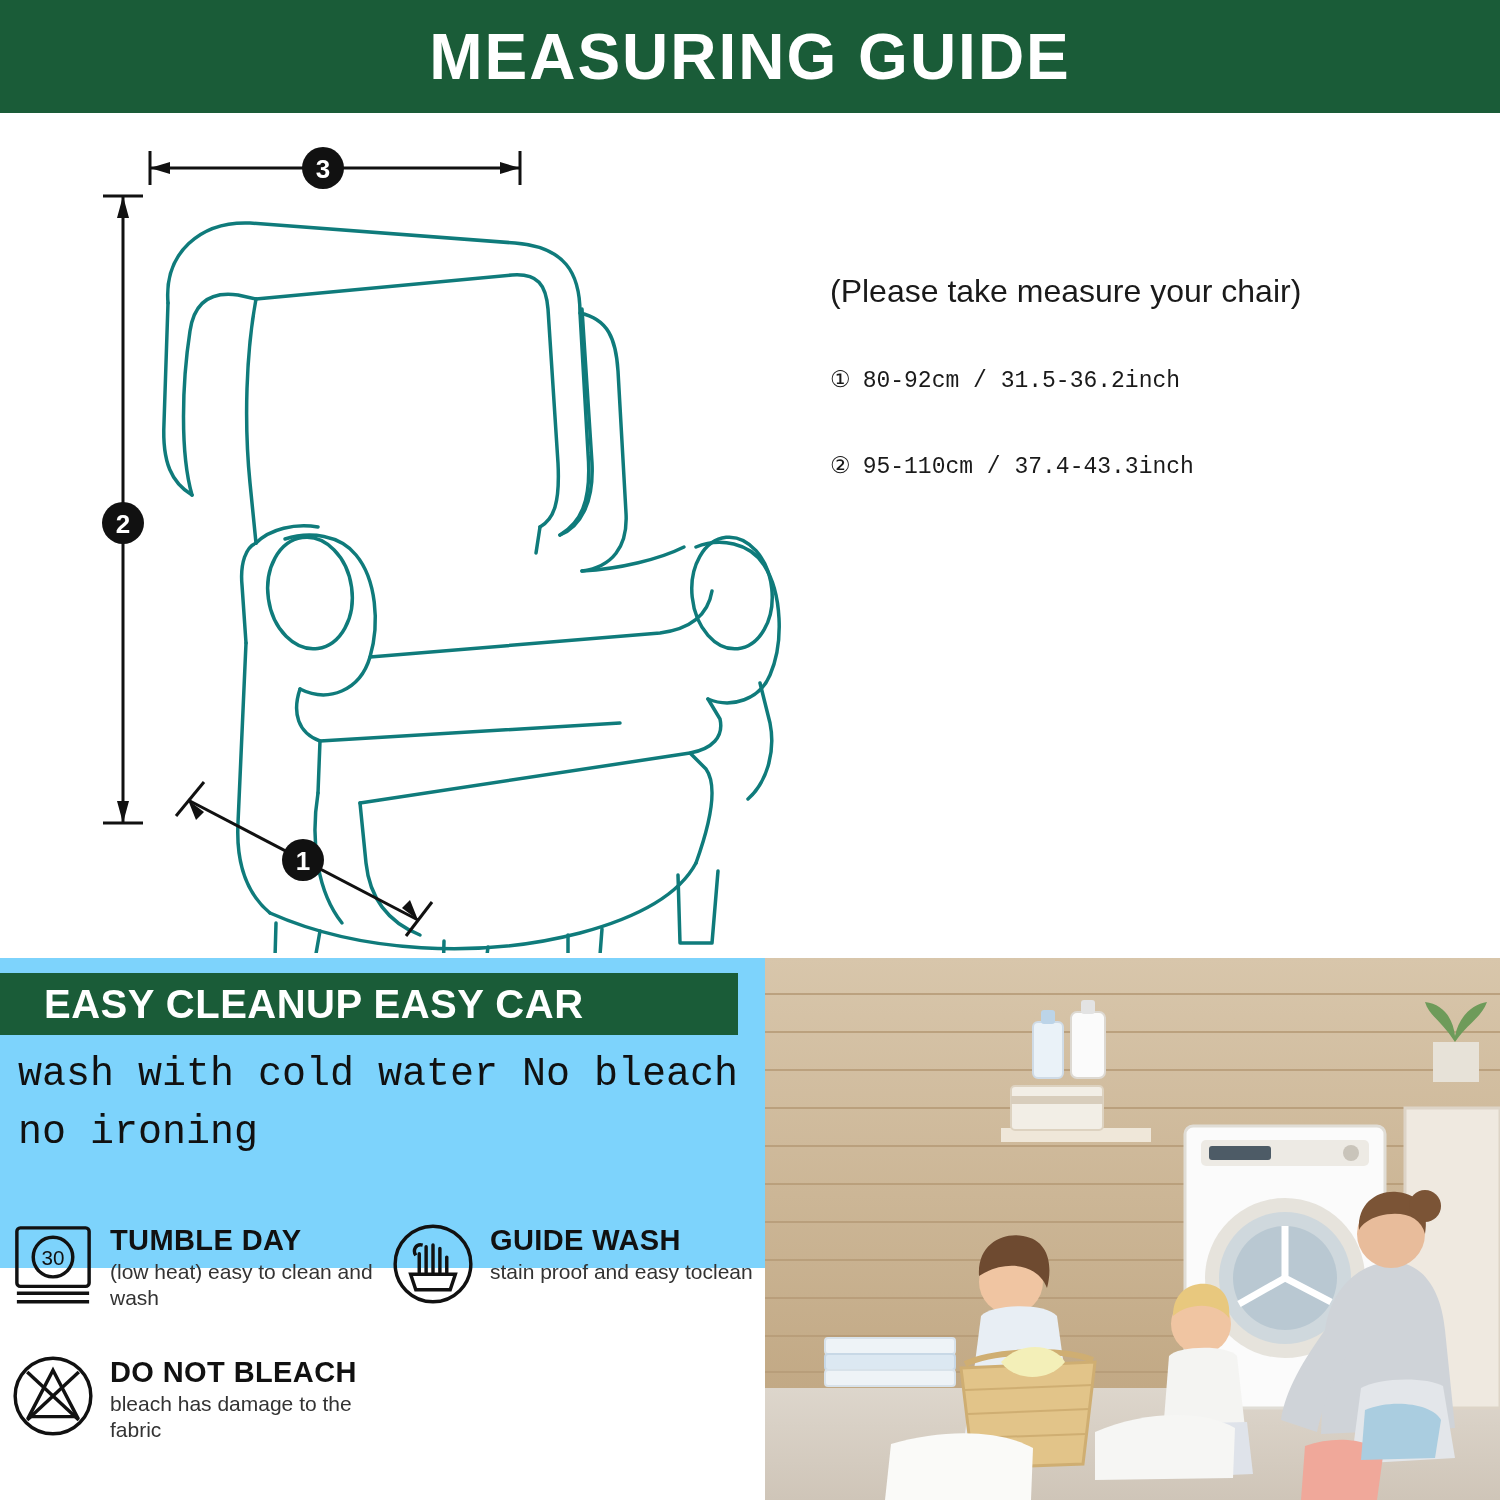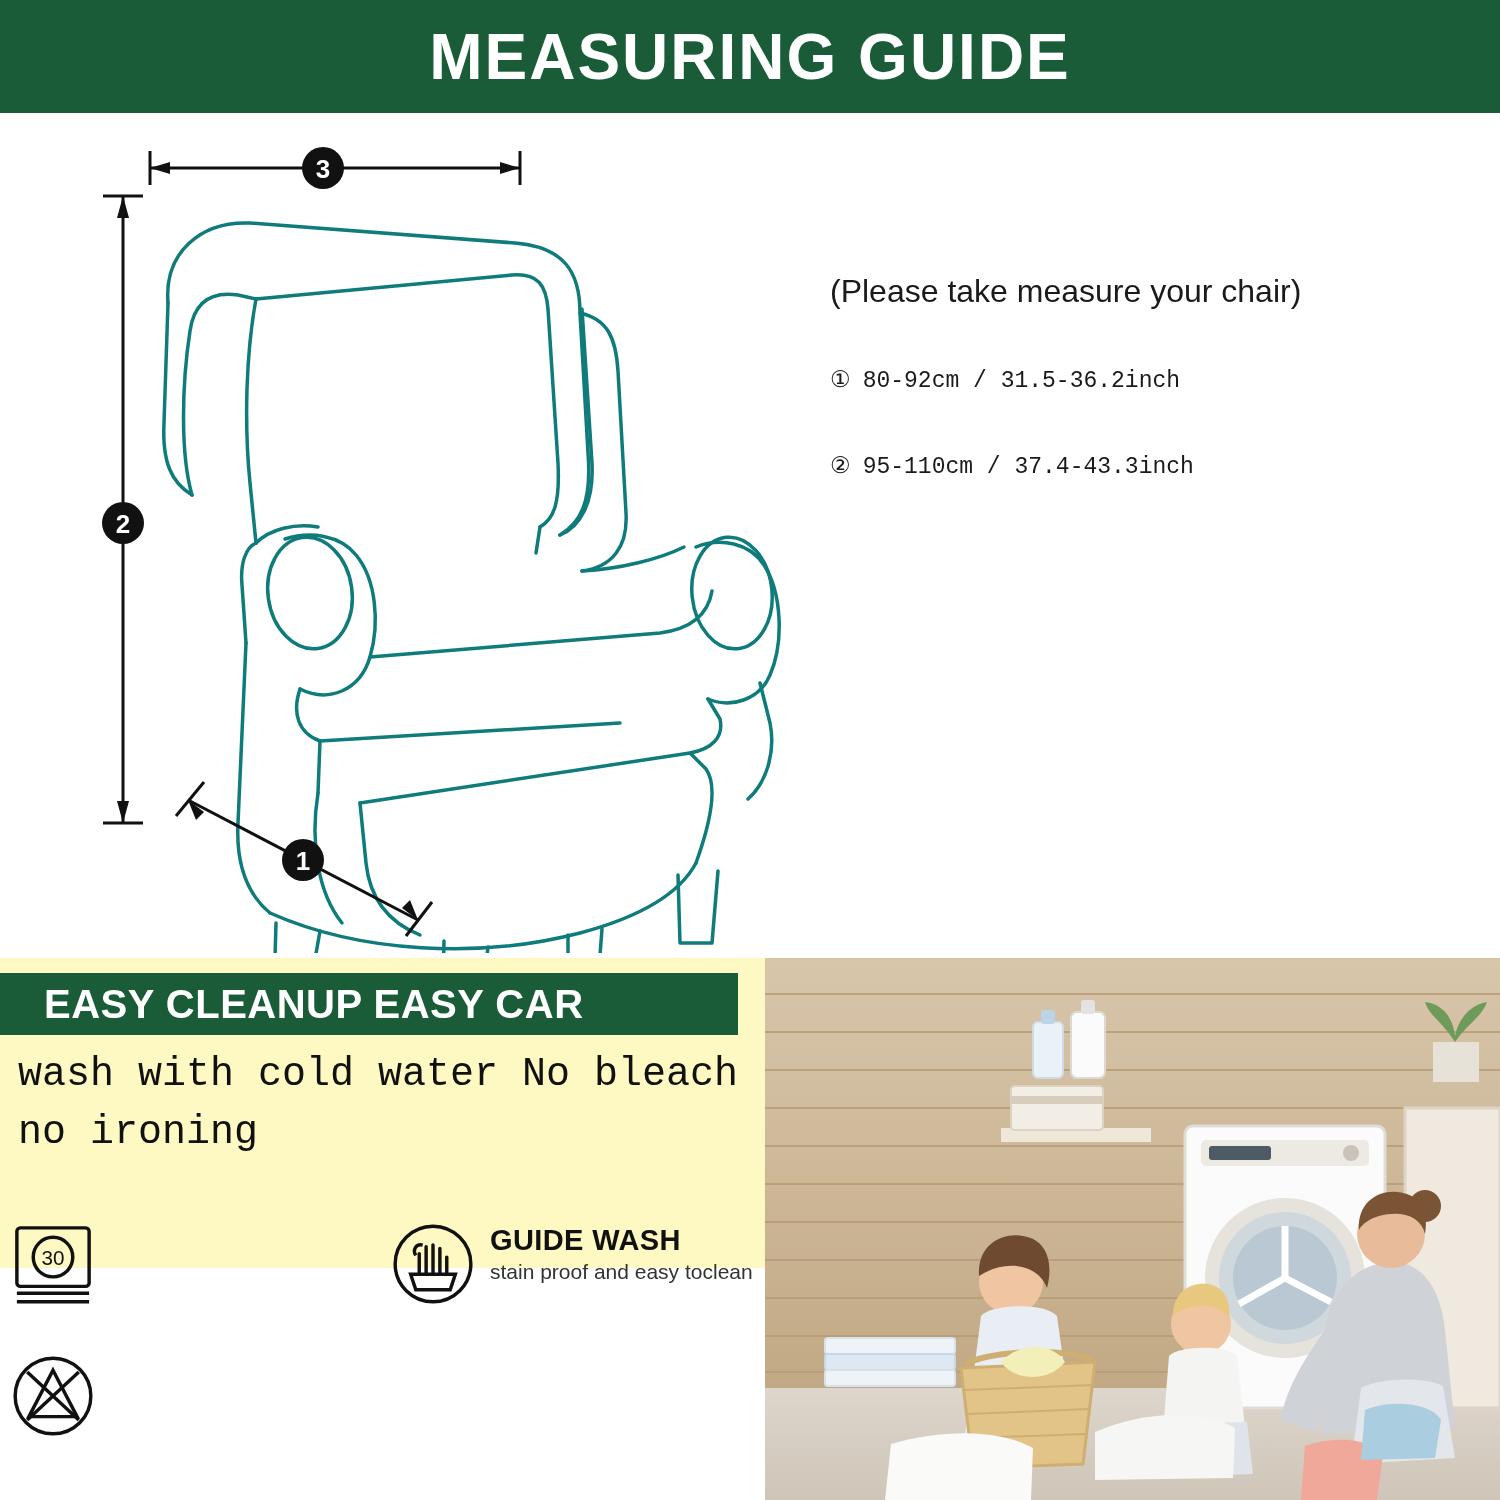--- a/index.html
+++ b/index.html
@@ -11,21 +11,21 @@
     width: 1500px;
     height: 1500px;
     font-family: "Liberation Sans", sans-serif;
     overflow: hidden;
     position: relative;
   }
   .page {
     position: relative;
     width: 1500px;
     height: 1268px;
-    background: #fef9c3;
+    background: #7dd3fc;
   }
 
   
   .header {
     position: absolute;
     left: 0; top: 0;
     width: 1500px;
     height: 113px;
     background: #1a5c38;
     display: flex;
@@ -279,20 +279,24 @@
     <div class="icon-grid">
 
       <div class="icon-cell">
         <svg class="icon-glyph" viewBox="0 0 100 100">
           <rect x="8" y="8" width="84" height="68" rx="4" fill="none" stroke="#111" stroke-width="4"></rect>
           <circle cx="50" cy="42" r="23" fill="none" stroke="#111" stroke-width="4"></circle>
           <text x="50" y="51" font-size="24" text-anchor="middle" fill="#111" font-family="Liberation Sans, sans-serif">30</text>
           <line x1="8" y1="84" x2="92" y2="84" stroke="#111" stroke-width="4"></line>
           <line x1="8" y1="94" x2="92" y2="94" stroke="#111" stroke-width="4"></line>
         </svg>
+        <div class="icon-texts">
+          <div class="icon-title">TUMBLE DAY</div>
+          <div class="icon-sub">(low heat) easy to clean and wash</div>
+        </div>
       </div>
 
       <div class="icon-cell">
         <svg class="icon-glyph" viewBox="0 0 100 100">
           <circle cx="50" cy="50" r="44" fill="none" stroke="#111" stroke-width="4"></circle>
           <path d="M24 62 L76 62 L70 80 L30 80 Z" fill="none" stroke="#111" stroke-width="4"></path>
           <path d="M34 60 L34 38 M42 60 L42 30 M50 60 L50 28 M58 60 L58 32 M66 60 L66 42" stroke="#111" stroke-width="4" fill="none" stroke-linecap="round"></path>
           <path d="M30 40 C26 34 30 26 38 28" fill="none" stroke="#111" stroke-width="4"></path>
         </svg>
         <div class="icon-texts">
@@ -301,20 +305,24 @@
         </div>
       </div>
 
       <div class="icon-cell">
         <svg class="icon-glyph" viewBox="0 0 100 100">
           <circle cx="50" cy="50" r="44" fill="none" stroke="#111" stroke-width="4"></circle>
           <path d="M50 20 L78 74 L22 74 Z" fill="none" stroke="#111" stroke-width="4"></path>
           <line x1="20" y1="22" x2="80" y2="78" stroke="#111" stroke-width="4"></line>
           <line x1="80" y1="22" x2="20" y2="78" stroke="#111" stroke-width="4"></line>
         </svg>
+        <div class="icon-texts">
+          <div class="icon-title">DO NOT BLEACH</div>
+          <div class="icon-sub">bleach has damage to the fabric</div>
+        </div>
       </div>
 
     </div>
 
     <div class="photo">
       <svg width="735" height="542" viewBox="0 0 735 542">
         <defs>
           <linearGradient id="wallg" x1="0" y1="0" x2="0" y2="1">
             <stop offset="0" stop-color="#d8c6ab"></stop>
             <stop offset="1" stop-color="#c2a985"></stop>

